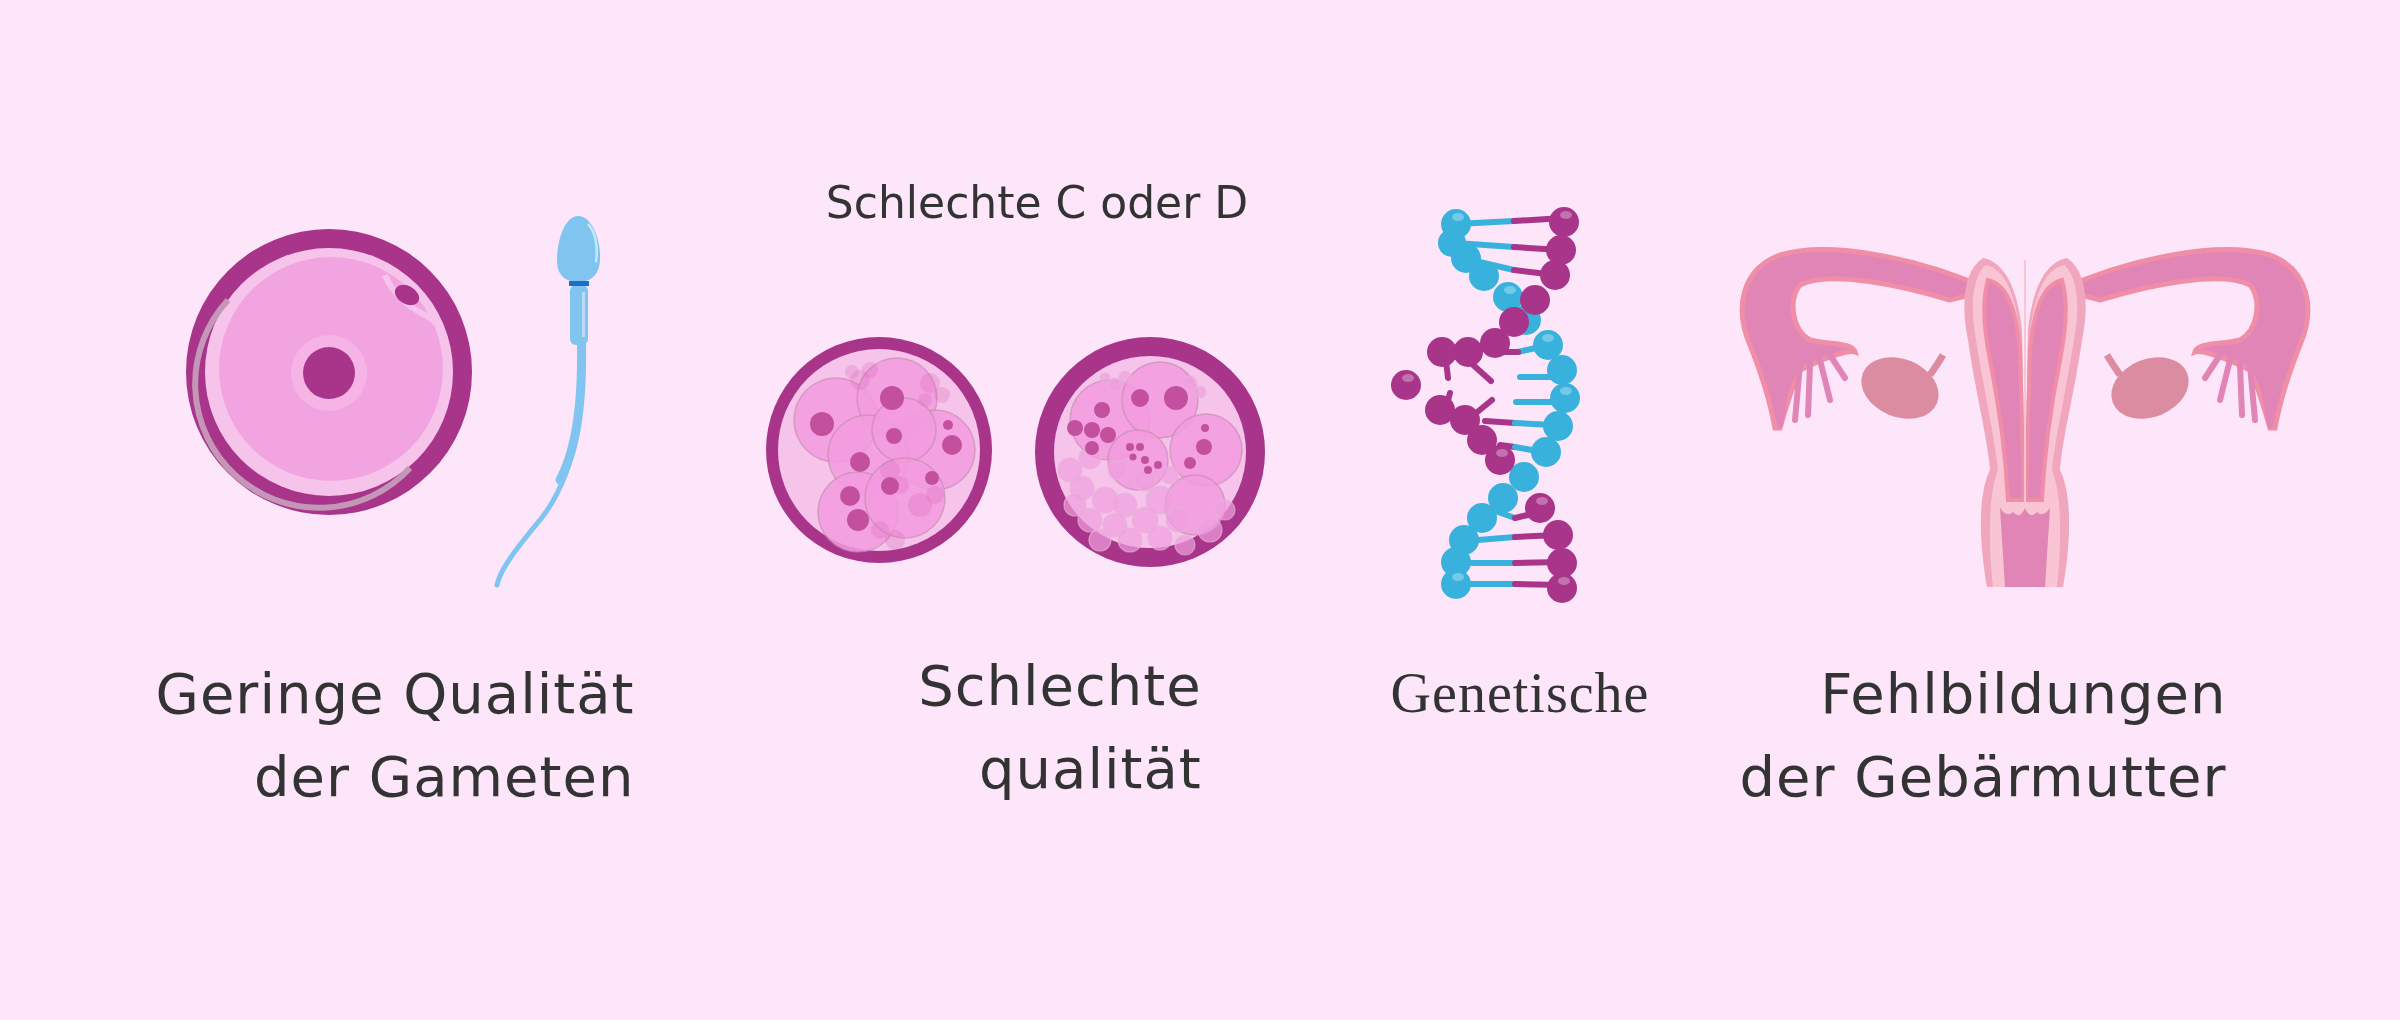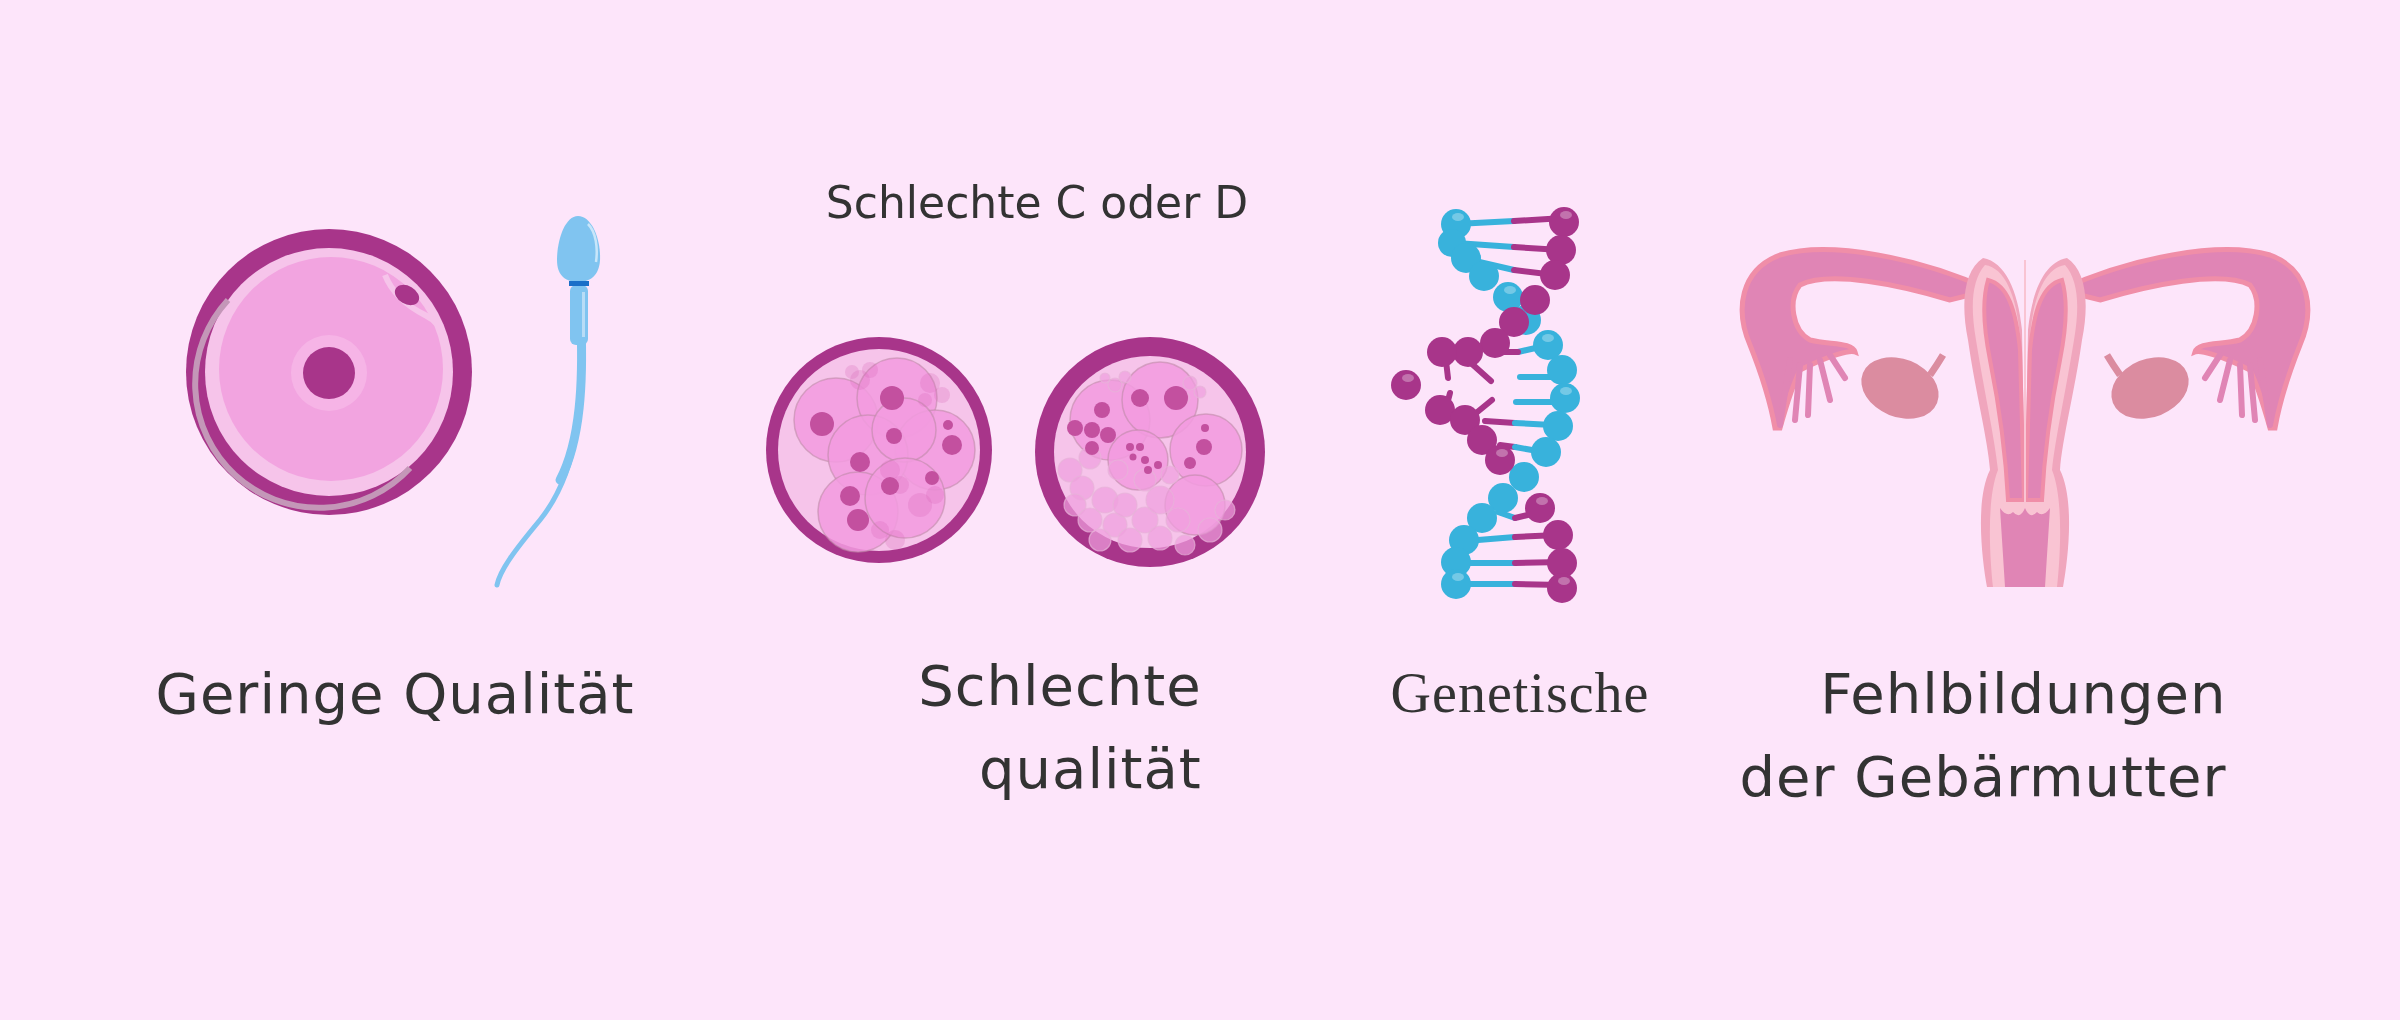--- a/index.html
+++ b/index.html
@@ -276,20 +276,21 @@
     <path d="M 1988 280 C 2008 285, 2016 310, 2020 350 L 2024 500 L 2026 500 L 2030 350 C 2034 310, 2042 285, 2062 280 C 2068 300, 2066 330, 2060 360 C 2050 410, 2044 460, 2042 500 L 2008 500 C 2006 460, 2000 410, 1990 360 C 1984 330, 1982 300, 1988 280 Z" fill="#e085b5" stroke="#f08ea8" stroke-width="4"></path>
 
     <path d="M 2000 508 Q 2007 518 2013 512 Q 2020 520 2025 508 Q 2030 520 2037 512 Q 2043 518 2050 508 L 2045 587 L 2005 587 Z" fill="#e085b5"></path>
 
     <line x1="2025" y1="260" x2="2025" y2="505" stroke="#f9c4d3" stroke-width="2"></line>
   </g>
 </svg>
 
 <div class="caption" style="left:395px; top:652px;">
   <span>Geringe Qualität</span>
+  <span>der Gameten</span>
 </div>
 
 <div class="subcaption" style="left:1037px; top:170px;">
   <span>Schlechte C oder D</span>
 </div>
 
 <div class="caption" style="left:1060px; top:644px;">
   <span>Schlechte</span>
   <span>qualität</span>
 </div>

